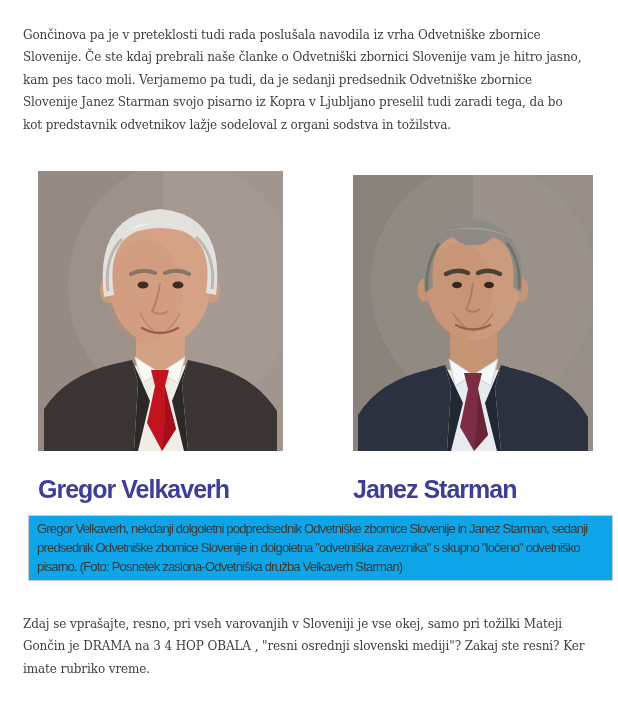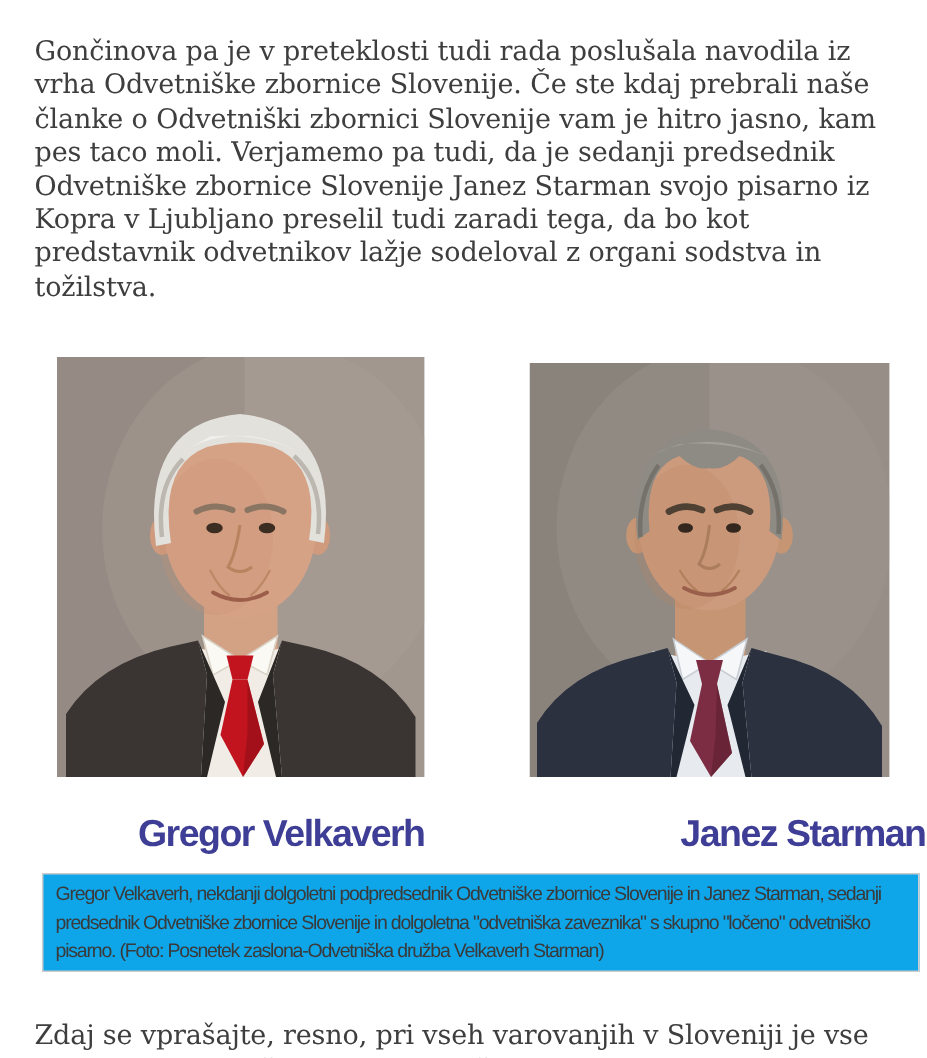--- a/index.html
+++ b/index.html
@@ -7,39 +7,39 @@
     position:relative;
     width:618px;height:705px;
     background:#ffffff;
     overflow:hidden;
     font-family:"Liberation Sans",sans-serif;
   }
   .body-par{
     margin:0 0 0 23px;
     width:562px;
     font-family:"DejaVu Serif",serif;
-    font-size:18px;
+    font-size:12px;
     line-height:22.4px;
     letter-spacing:-0.1px;
     color:#3e3e3e;
     text-align:left;
   }
   .par-1{padding-top:24px;}
   .photos-row{
     display:flex;
     margin:35px 0 0 38px;
   }
   figure{margin:0;padding:0;}
   .fig-left{width:245px;}
   .fig-right{width:264px;margin-left:70px;margin-top:4px;}
   .photo{display:block;}
   .person-name{
     display:block;
     margin-top:23px;
-    text-align:right;
+    text-align:left;
     font-family:"Liberation Sans",sans-serif;
     font-weight:bold;
     font-size:25px;
     line-height:30px;
     letter-spacing:-1px;
     color:#3e3e96;
   }
   .caption-box{
     box-sizing:border-box;
     margin:11px 0 0 28px;

